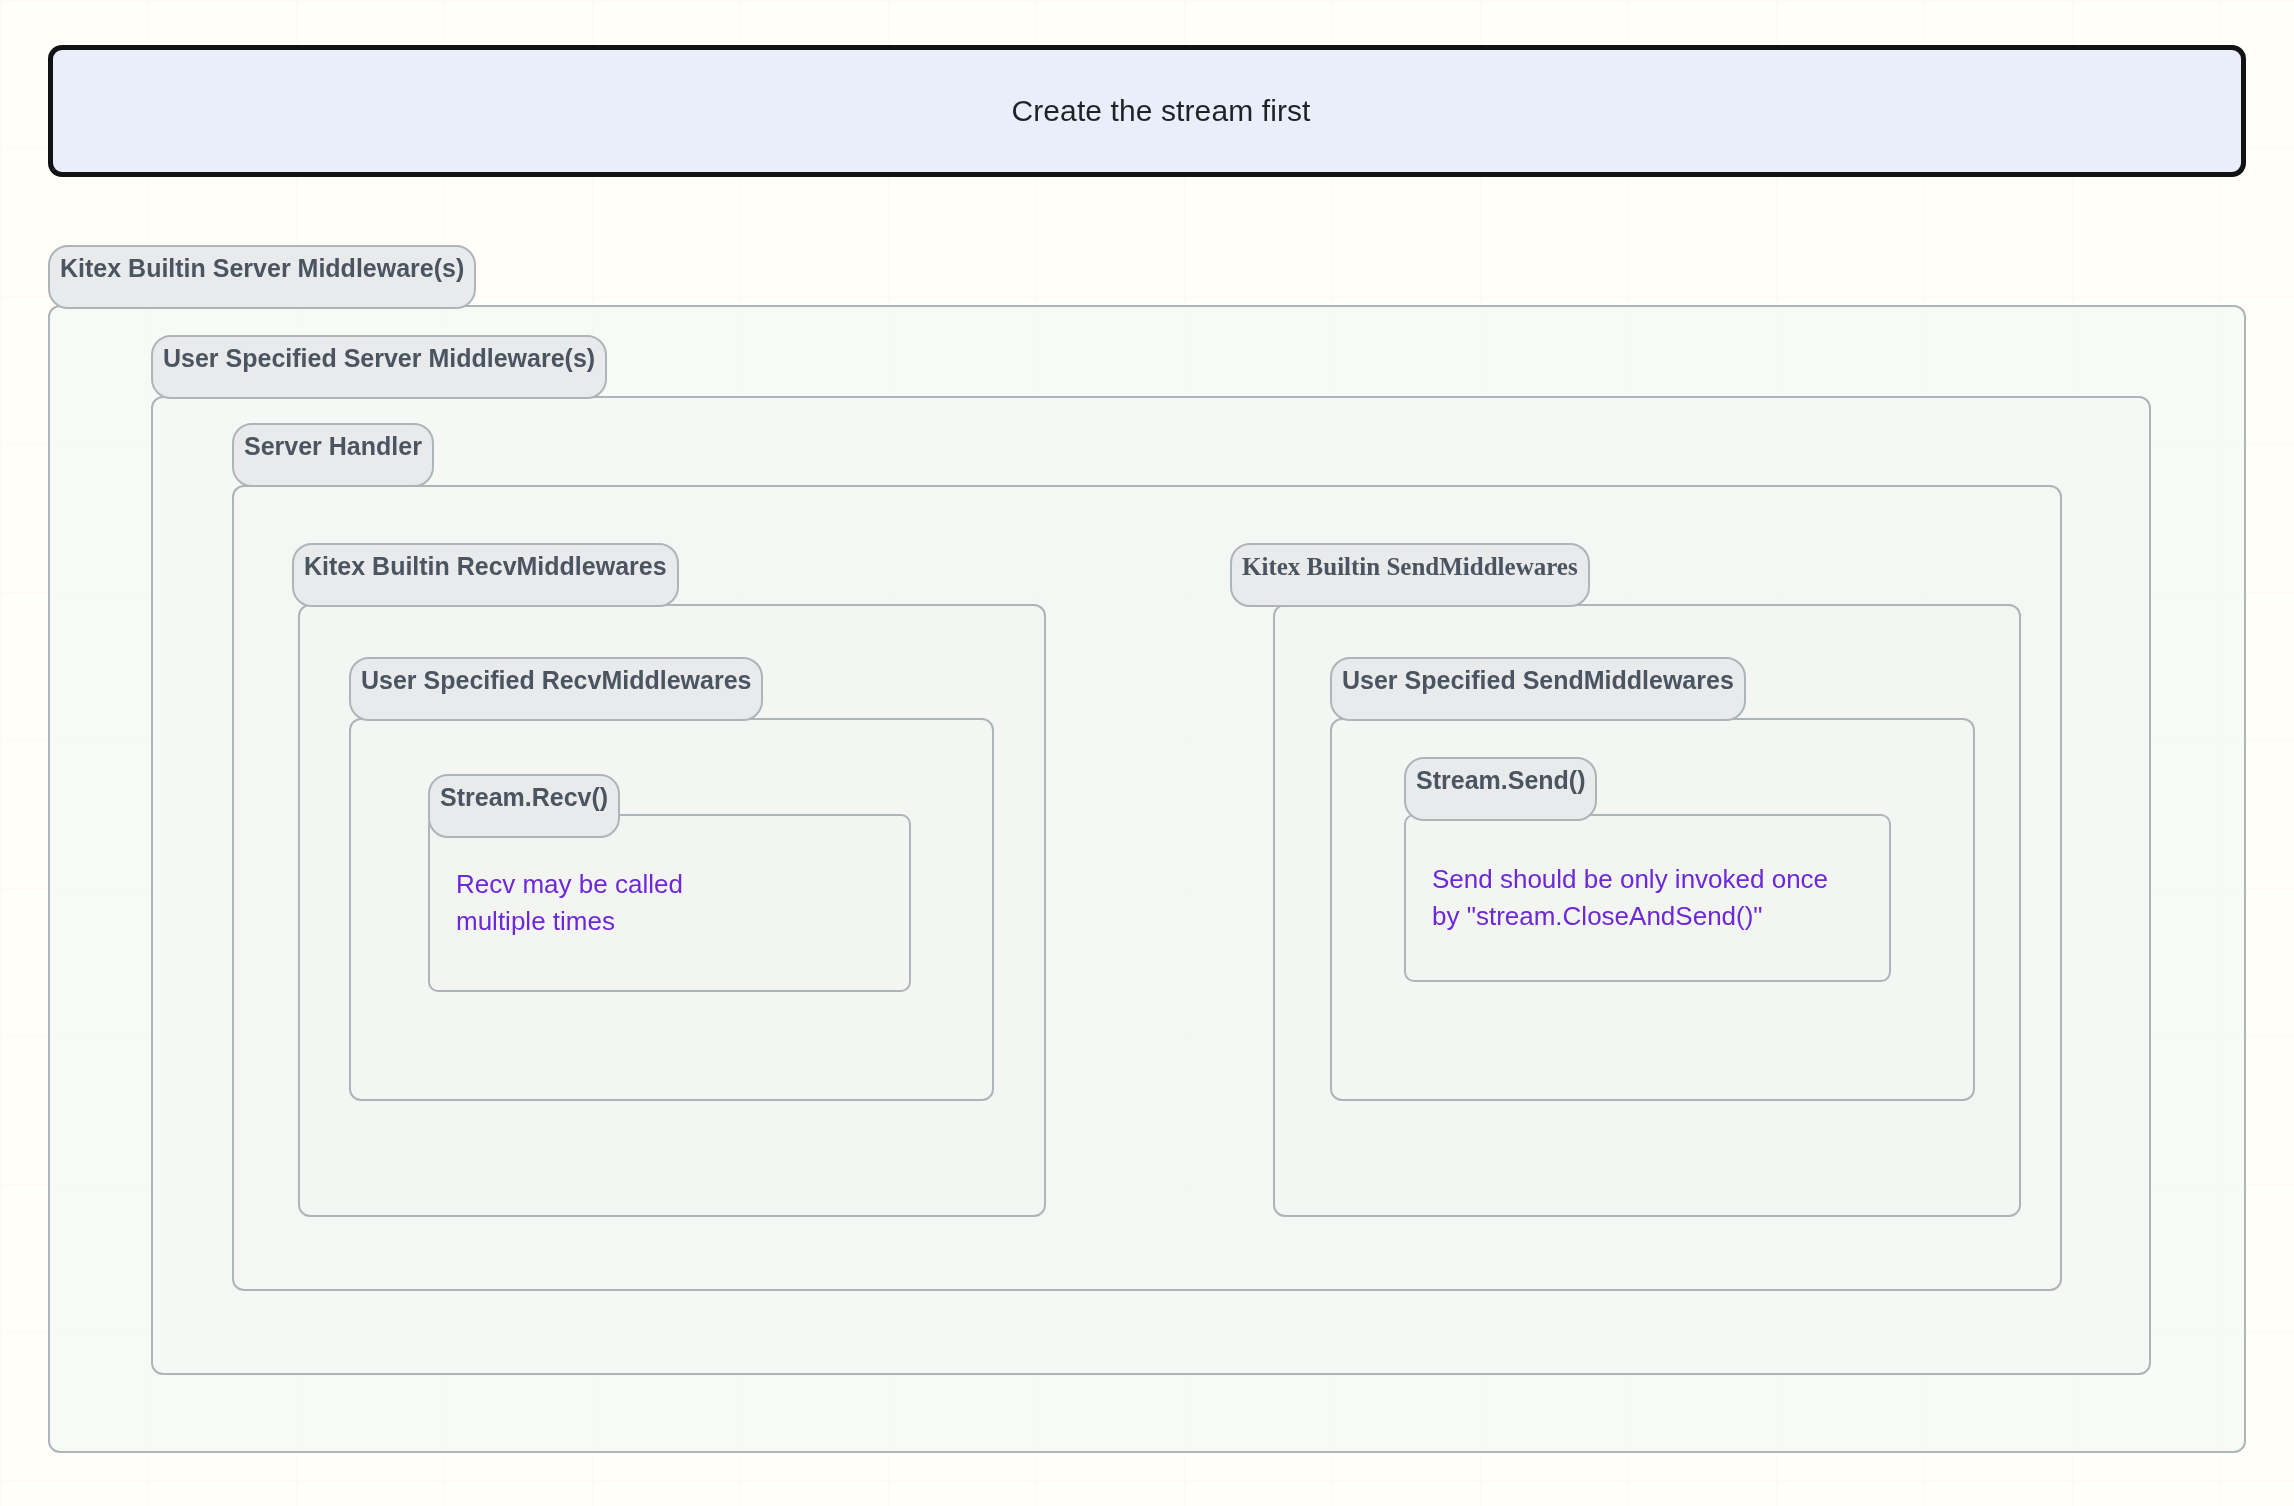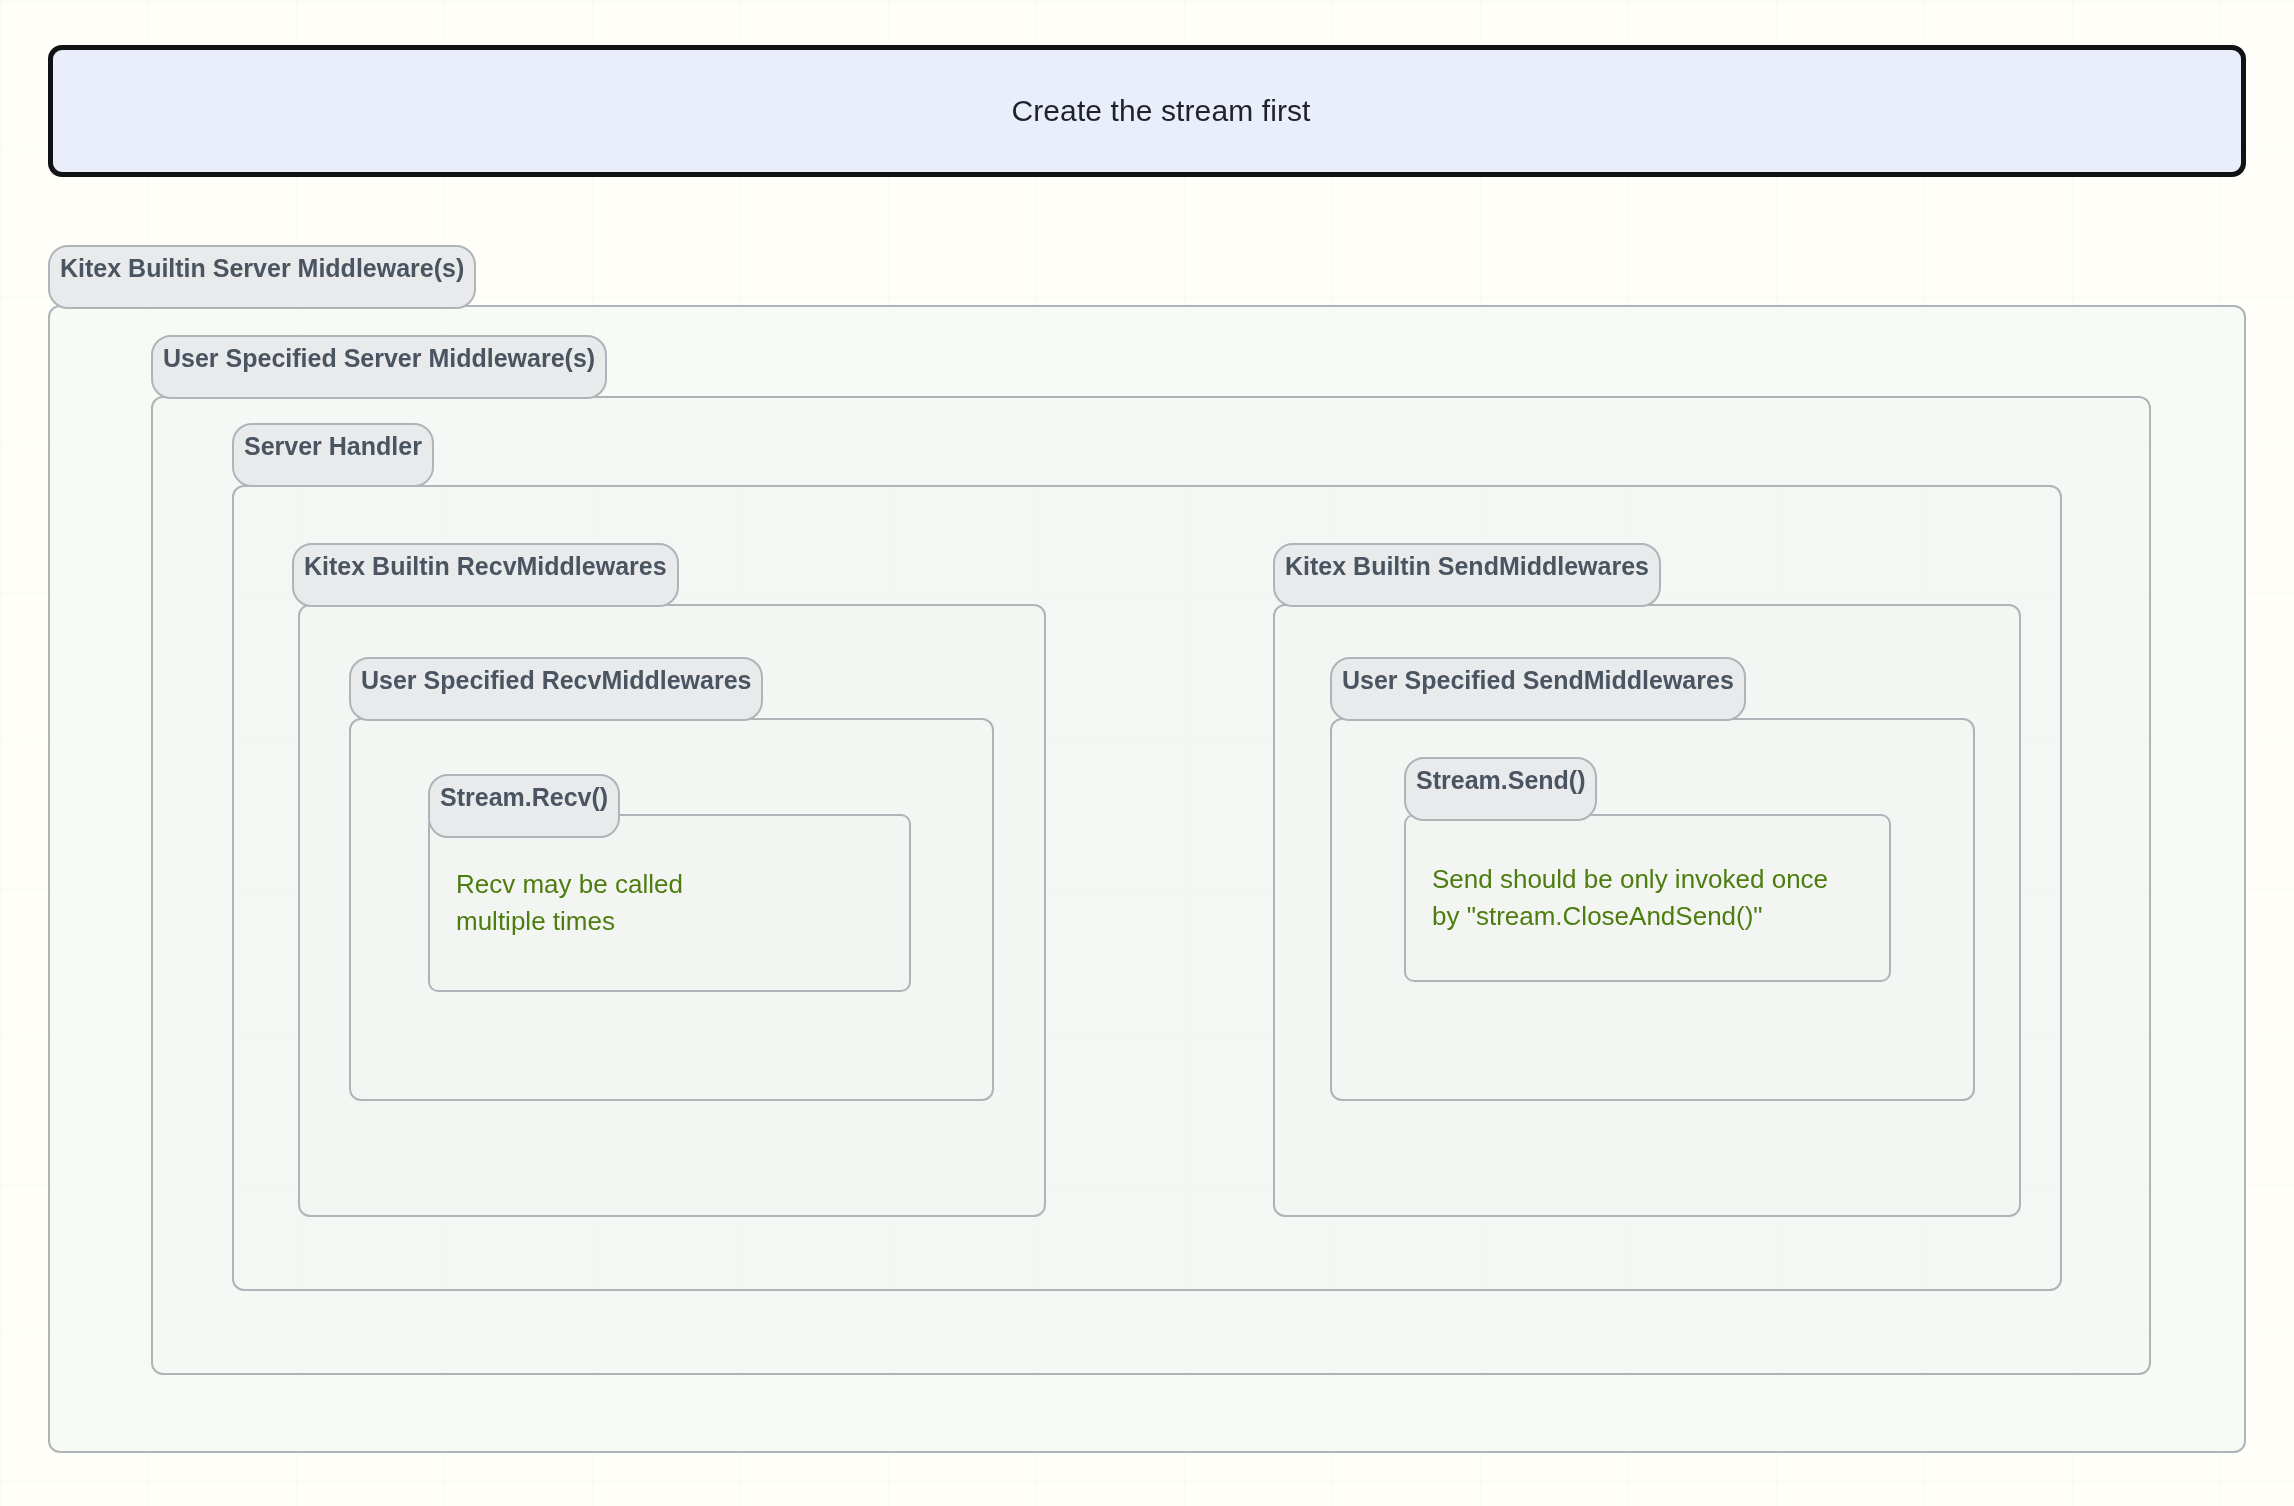--- a/index.html
+++ b/index.html
@@ -87,21 +87,21 @@
     border: 2px solid #aeb5b9;
     border-radius: 10px;
     background: rgba(243,245,243,0.45);
     display: flex;
     align-items: center;
     padding: 0 26px;
   }
   .note-text {
     font-size: 26px;
     line-height: 1.42;
-    color: #4d7c0f;
+    color: #6d28d9;
     white-space: pre-line;
   }
 </style>
 </head>
 <body>
 
 <div class="canvas-texture"></div>
 
 <div class="page">
 
@@ -123,21 +123,21 @@
 
   <div class="chip" style="left:349px; top:657px;">User Specified RecvMiddlewares</div>
   <div class="box" style="left:349px; top:718px; width:645px; height:383px;"></div>
 
   <div class="chip" style="left:428px; top:774px;">Stream.Recv()</div>
   <div class="note" style="left:428px; top:814px; width:483px; height:178px;">
     <span class="note-text">Recv may be called
 multiple times</span>
   </div>
 
-  <div class="chip" style="left:1273px; top:543px;">Kitex Builtin SendMiddlewares</div>
+  <div class="chip" style="left:1230px; top:543px;font-family:Liberation Serif, serif;">Kitex Builtin SendMiddlewares</div>
   <div class="box" style="left:1273px; top:604px; width:748px; height:613px;"></div>
 
   <div class="chip" style="left:1330px; top:657px;">User Specified SendMiddlewares</div>
   <div class="box" style="left:1330px; top:718px; width:645px; height:383px;"></div>
 
   <div class="chip" style="left:1404px; top:757px;">Stream.Send()</div>
   <div class="note" style="left:1404px; top:814px; width:487px; height:168px;">
     <span class="note-text">Send should be only invoked once
 by "stream.CloseAndSend()"</span>
   </div>

